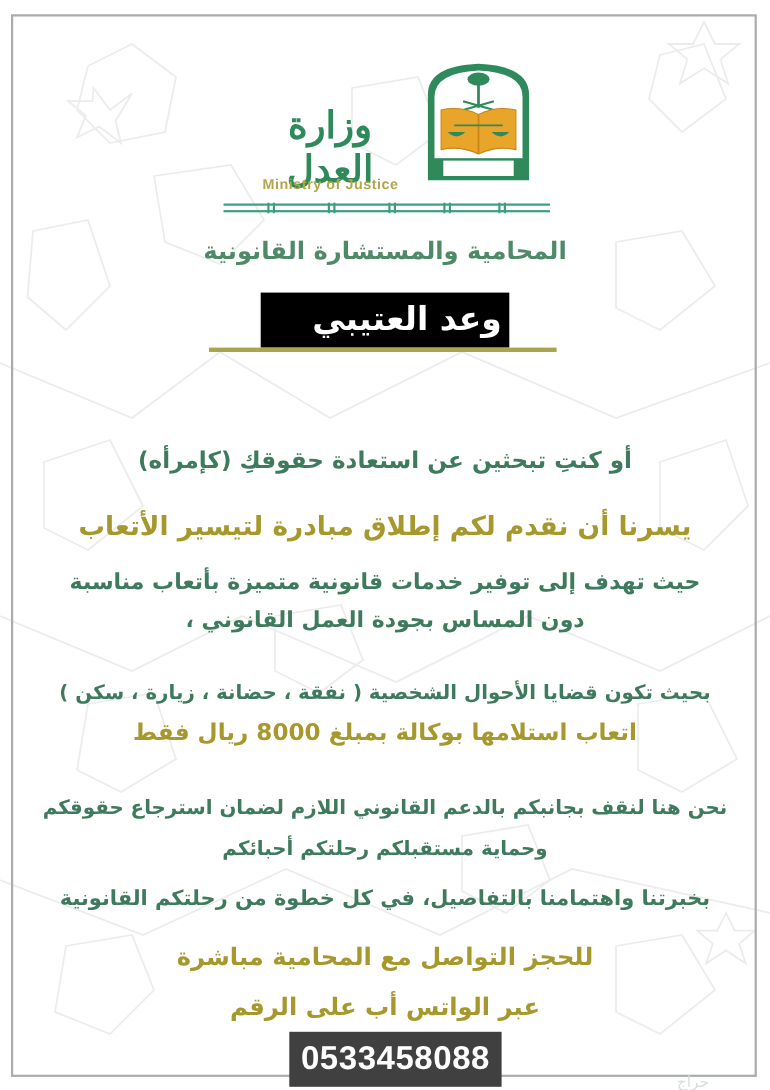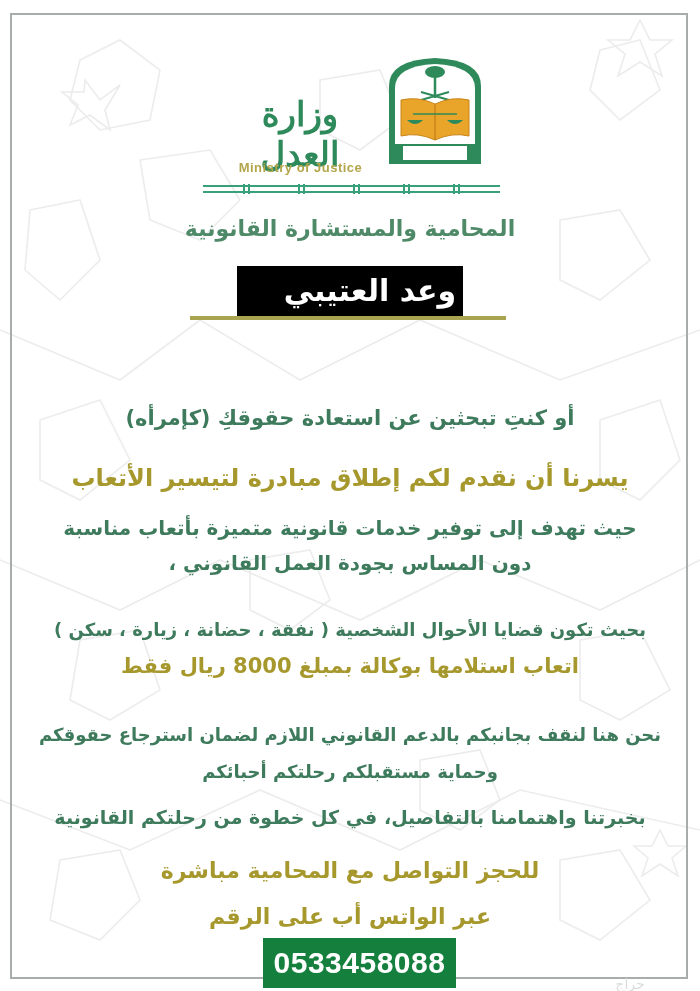--- a/index.html
+++ b/index.html
@@ -37,21 +37,21 @@
     .l4 { top: 500px; font-size: 20px; }
     .l5 { top: 535px; font-size: 20px; }
     .l6 { top: 593px; font-size: 18px; margin-top: 10px; }
     .l7 { top: 638px; font-size: 21px; }
     .l8 { top: 708px; font-size: 18px; }
     .l9 { top: 745px; font-size: 18px; }
     .l10 { top: 790px; font-size: 19px; }
     .l11 { top: 842px; font-size: 22px; }
     .l12 { top: 888px; font-size: 22px; }
     .phone-box {
-      position: absolute; left: 263px; top: 922px; width: 193px; height: 50px; background: #15803d;
+      position: absolute; left: 263px; top: 922px; width: 193px; height: 50px; background: #404040;
       color: #fff; text-align: center; direction: ltr; font-family: "Liberation Sans", sans-serif;
       font-size: 30px; font-weight: bold; line-height: 50px; letter-spacing: 0.5px;
     }
     .watermark {
       position: absolute; left: 575px; top: 960px; width: 110px; height: 20px; direction: ltr;
       font-size: 14px; color: #d9dcdc; text-align: center;
     }
   </style>
 </head>
 <body>

